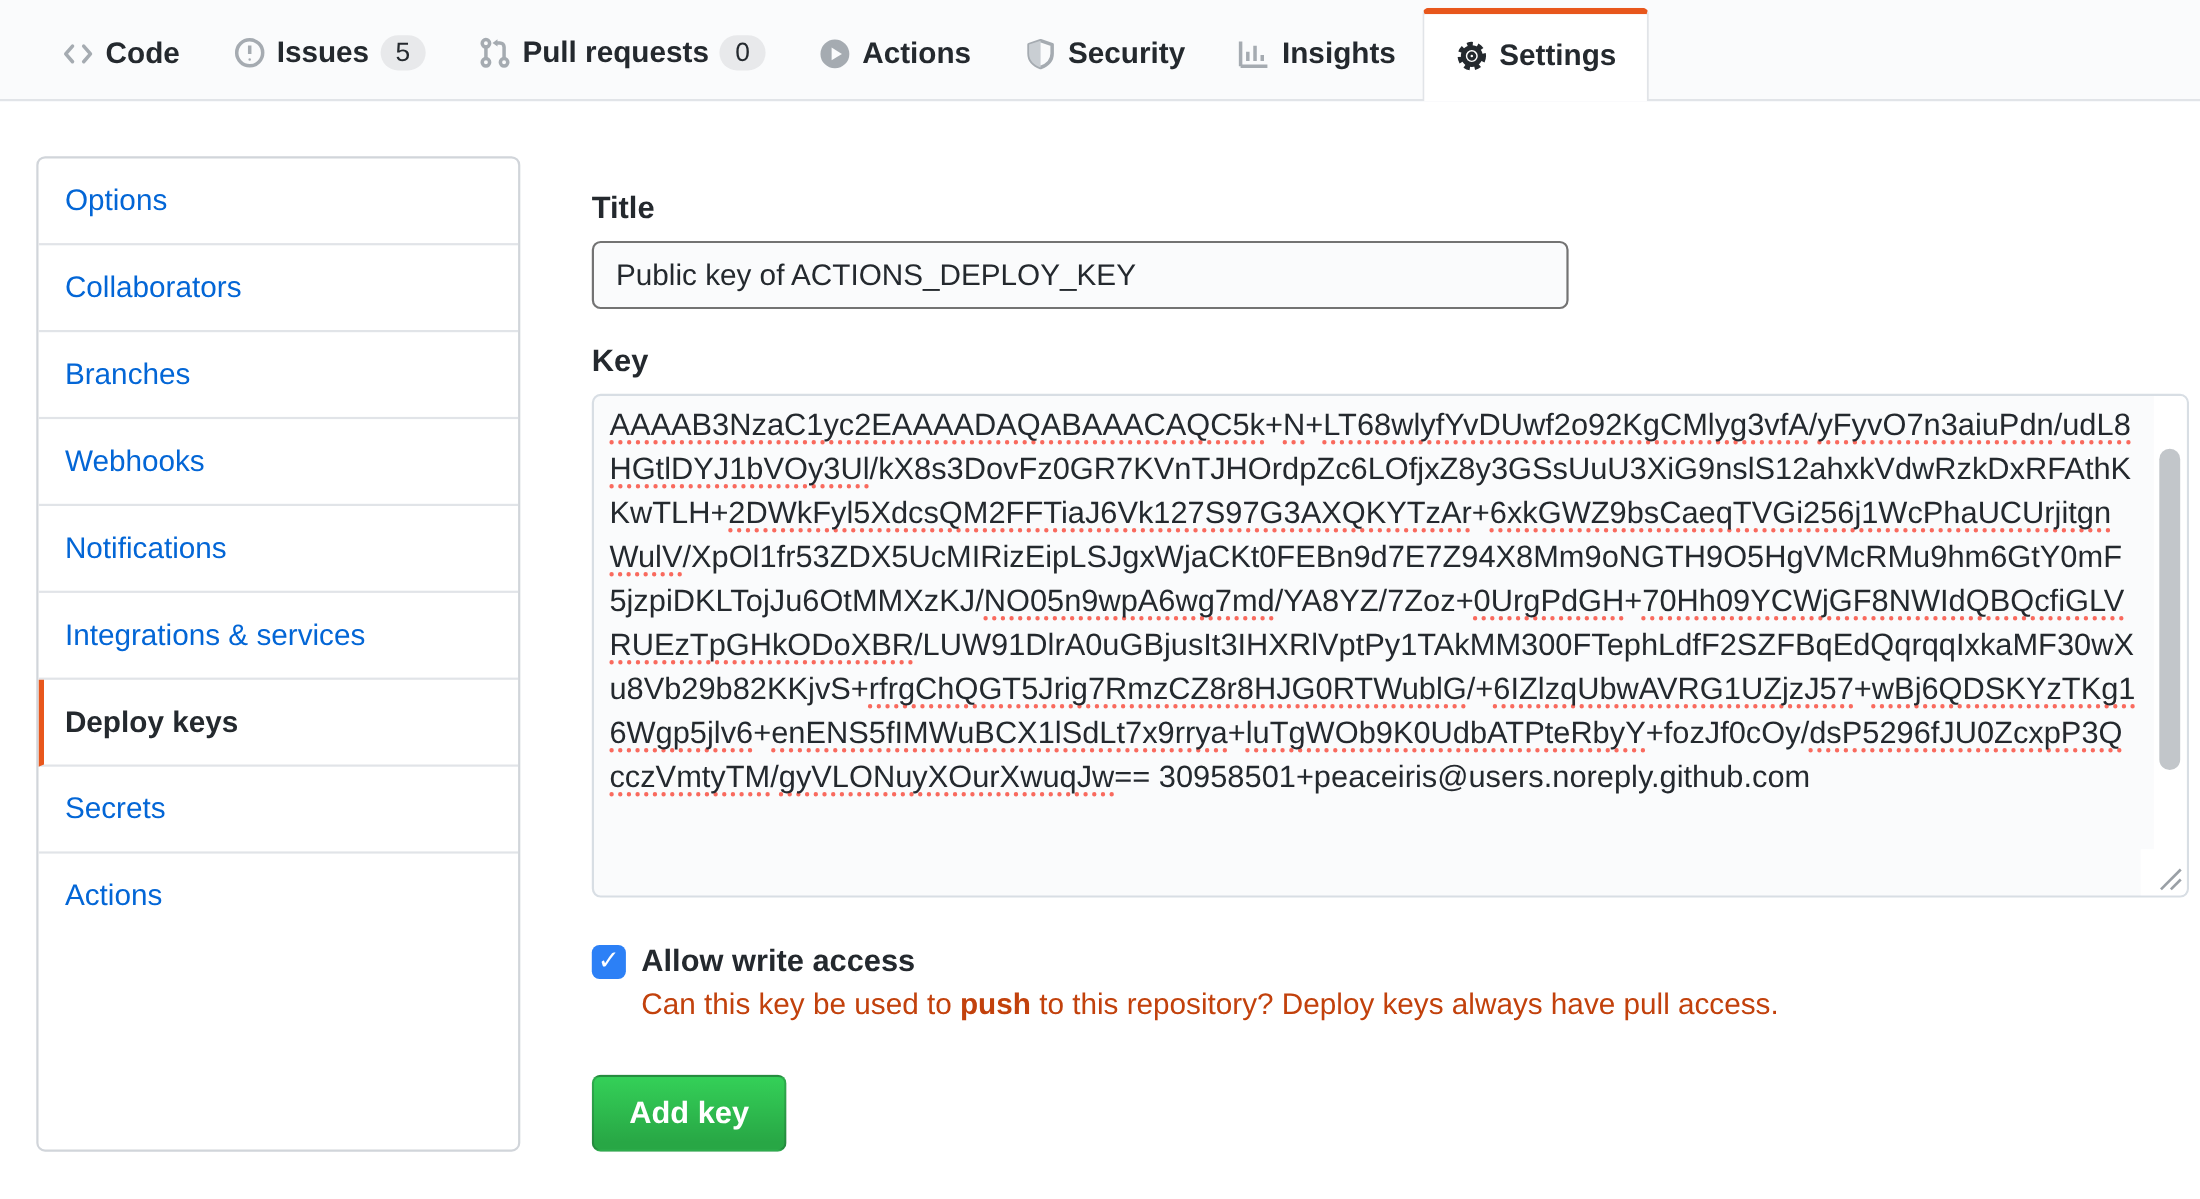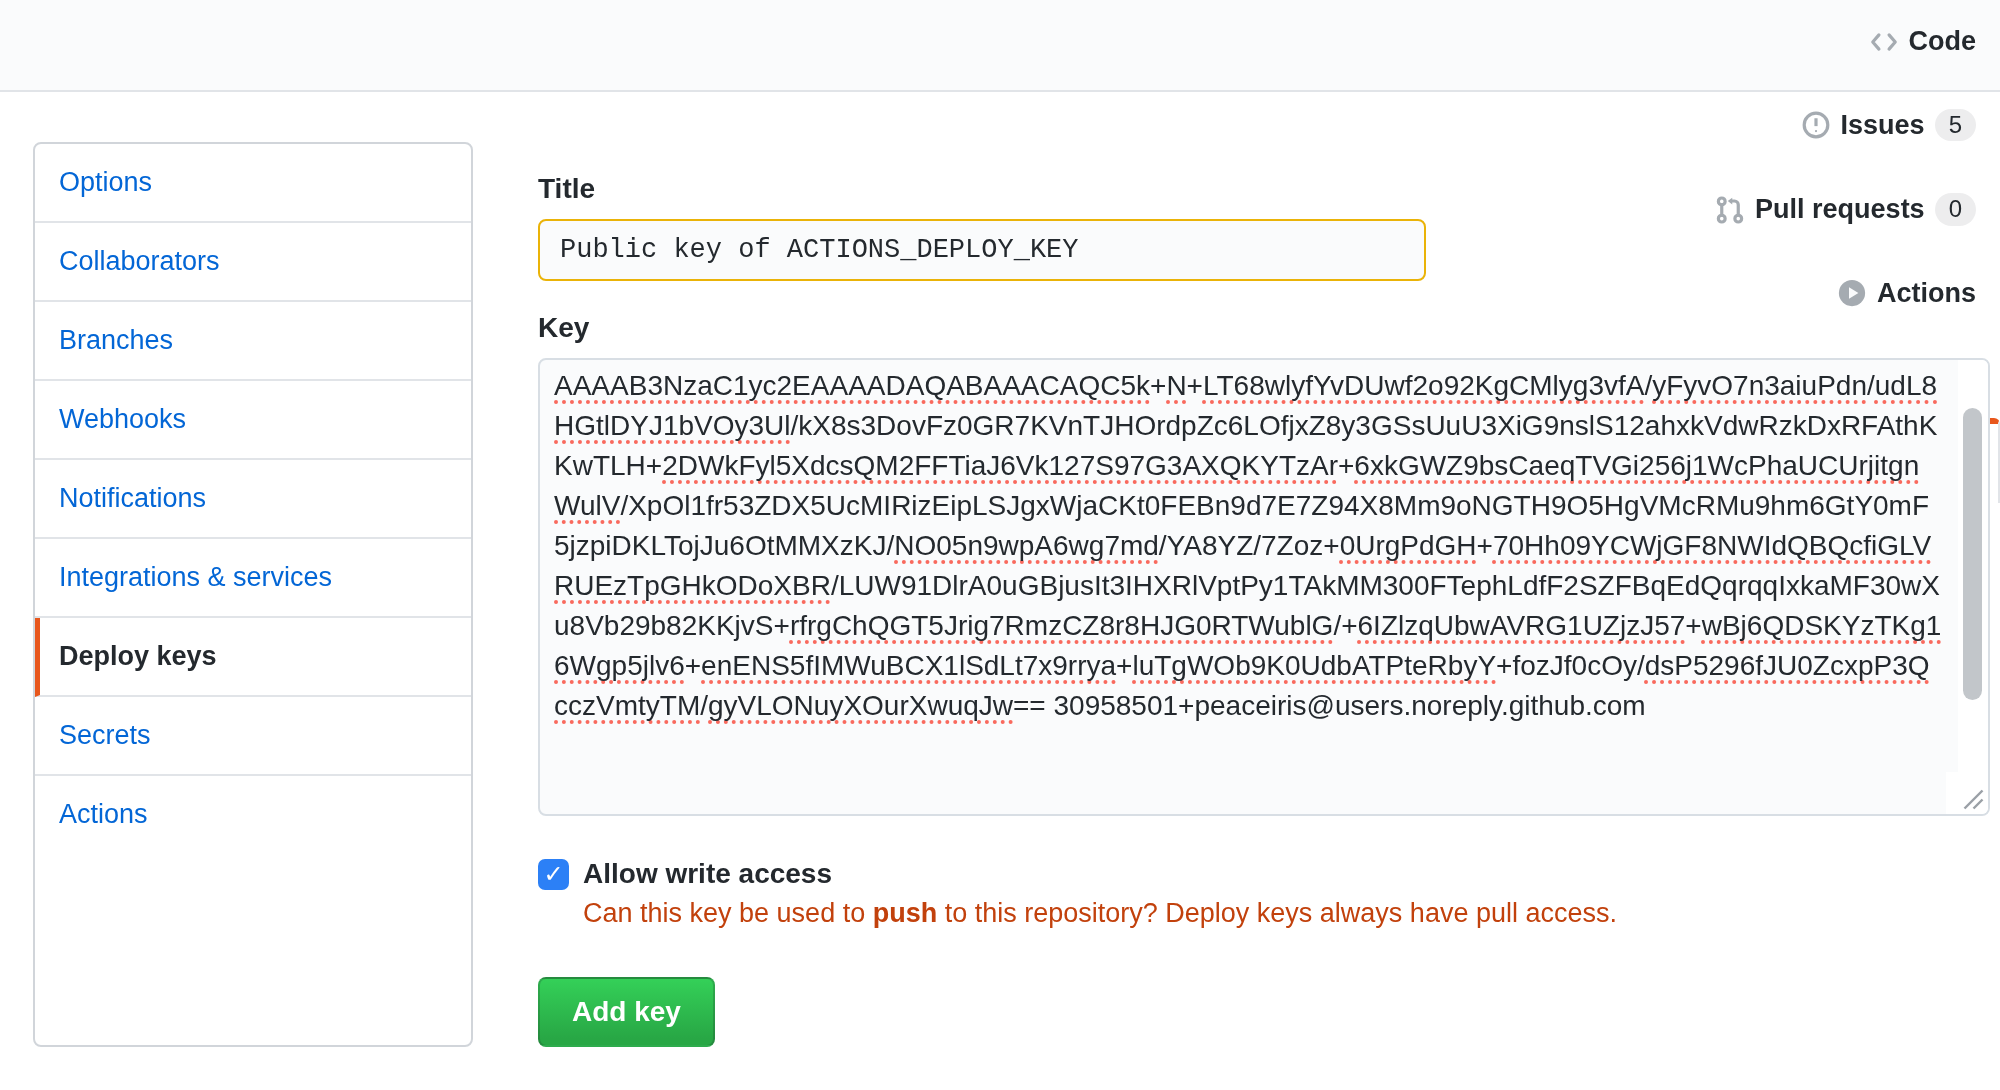--- a/index.html
+++ b/index.html
@@ -1,21 +1,21 @@
 <!DOCTYPE html>
 <html><head>
 <meta charset="utf-8">
 <style>
   * { box-sizing: border-box; margin: 0; padding: 0; }
   html,body { width:2000px; height:1090px; background:#fff; overflow:hidden;
               font-family:"Liberation Sans","DejaVu Sans",sans-serif; color:#24292e; }
 
   
   .topnav { height:92px; background:#fafbfc; border-bottom:2px solid #e1e4e8;
-            display:flex; align-items:flex-end; padding-left:32px;flex-direction:column; }
+            display:flex; align-items:flex-end; padding-left:32px; }
   .tab { display:flex; align-items:center; gap:10px; font-size:27px; font-weight:600;
          color:#24292e; padding:26px 24px; cursor:pointer; white-space:nowrap; }
   .tab .ticon { display:flex; align-items:center; }
   .tab svg { width:30px; height:30px; }
   .tab.active { background:#fff; border:2px solid #e1e4e8; border-bottom:0;
                 border-top:6px solid #e8571c; border-radius:6px 6px 0 0;
                 margin-bottom:-2px; padding:22px 28px 26px 28px;align-items:flex-end; }
   .pill { background:rgba(27,31,35,.08); color:#24292e; font-size:24px; font-weight:400;
           border-radius:20px; padding:3px 14px; line-height:1.1; }
 
@@ -33,22 +33,22 @@
 
   
   .main { margin-left:65px; width:1452px; }
   .subhead { font-size:42px; font-weight:400; padding-bottom:22px;
              border-bottom:2px solid #e1e4e8; }
   .subhead a { color:#0366d6; text-decoration:none; cursor:pointer; }
   .subhead .sep { color:#24292e; }
 
   .field-label { font-size:28px; font-weight:700; margin-top:31px; }
   .title-input { margin-top:14px; width:888px; height:62px; font-size:27px;
-                 font-family:Liberation Mono, monospace; color:#24292e; padding:0 20px;
-                 background:#fafbfc; border:2px solid #eab308; border-radius:8px; }
+                 font-family:Liberation Sans, sans-serif; color:#24292e; padding:0 20px;
+                 background:#fafbfc; border:2px solid #737373; border-radius:8px; }
 
   .keybox { position:relative; margin-top:14px; width:1452px; height:458px;
             background:#fafbfc; border:2px solid #d8dee4; border-radius:8px;
             overflow:hidden; }
   .keytext { padding:6px 46px 6px 14px; font-size:28px; line-height:40px;
              word-break:break-all; color:#24292e; }
   .sq { text-decoration:underline dotted #f96a5e; text-decoration-thickness:4px;
         text-underline-offset:5px; text-decoration-skip-ink:none; }
   .vscroll { position:absolute; top:0; right:0; bottom:42px; width:30px; background:#fff; }
   .vthumb { position:absolute; top:48px; left:5px; width:19px; height:292px;
@@ -123,20 +123,32 @@
   <div class="tab">
     <span class="ticon">
       <svg viewBox="0 0 16 16" fill="none" stroke="#a5abb1" stroke-width="1.7" stroke-linejoin="round">
         <path d="M8 1.6l5.6 1.9v4.3c0 3.4-2.3 5.6-5.6 6.8-3.3-1.2-5.6-3.4-5.6-6.8V3.5z"></path>
         <path d="M8 1.6v13 M8 1.6 2.4 3.5v4.3c0 3.4 2.3 5.6 5.6 6.8z" fill="#c9ced3" stroke="none"></path>
       </svg>
     </span>
     <span>Security</span>
   </div>
 
+  <div class="tab">
+    <span class="ticon">
+      <svg viewBox="0 0 16 16" fill="none" stroke="#a5abb1" stroke-width="1.7">
+        <line x1="1.5" y1="14" x2="1.5" y2="2"></line>
+        <line x1="1.5" y1="14" x2="14.5" y2="14"></line>
+        <line x1="5" y1="11.5" x2="5" y2="7"></line>
+        <line x1="8.5" y1="11.5" x2="8.5" y2="4"></line>
+        <line x1="12" y1="11.5" x2="12" y2="8.5"></line>
+      </svg>
+    </span>
+    <span>Insights</span>
+  </div>
 
   <div class="tab active">
     <span class="ticon">
       <svg viewBox="0 0 16 16" fill="none" stroke="#24292e">
         <circle cx="8" cy="8" r="5.4" stroke-width="3" stroke-dasharray="2.5 2.15"></circle>
         <circle cx="8" cy="8" r="4.1" stroke-width="2.4"></circle>
         <circle cx="8" cy="8" r="1.4" stroke-width="1.6"></circle>
       </svg>
     </span>
     <span>Settings</span>

